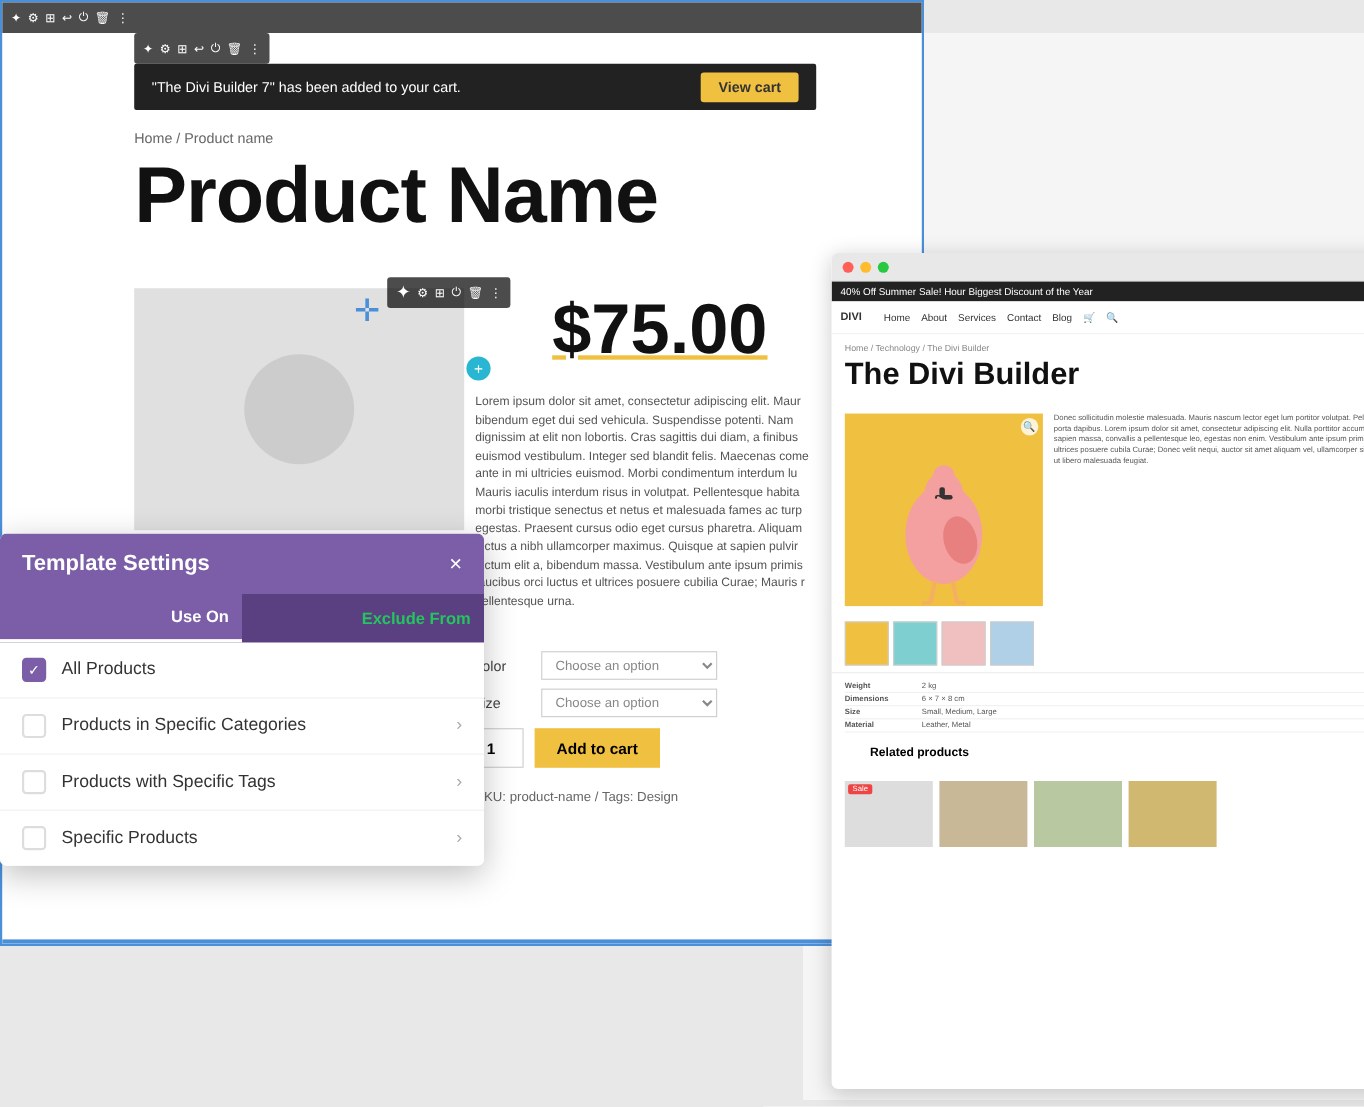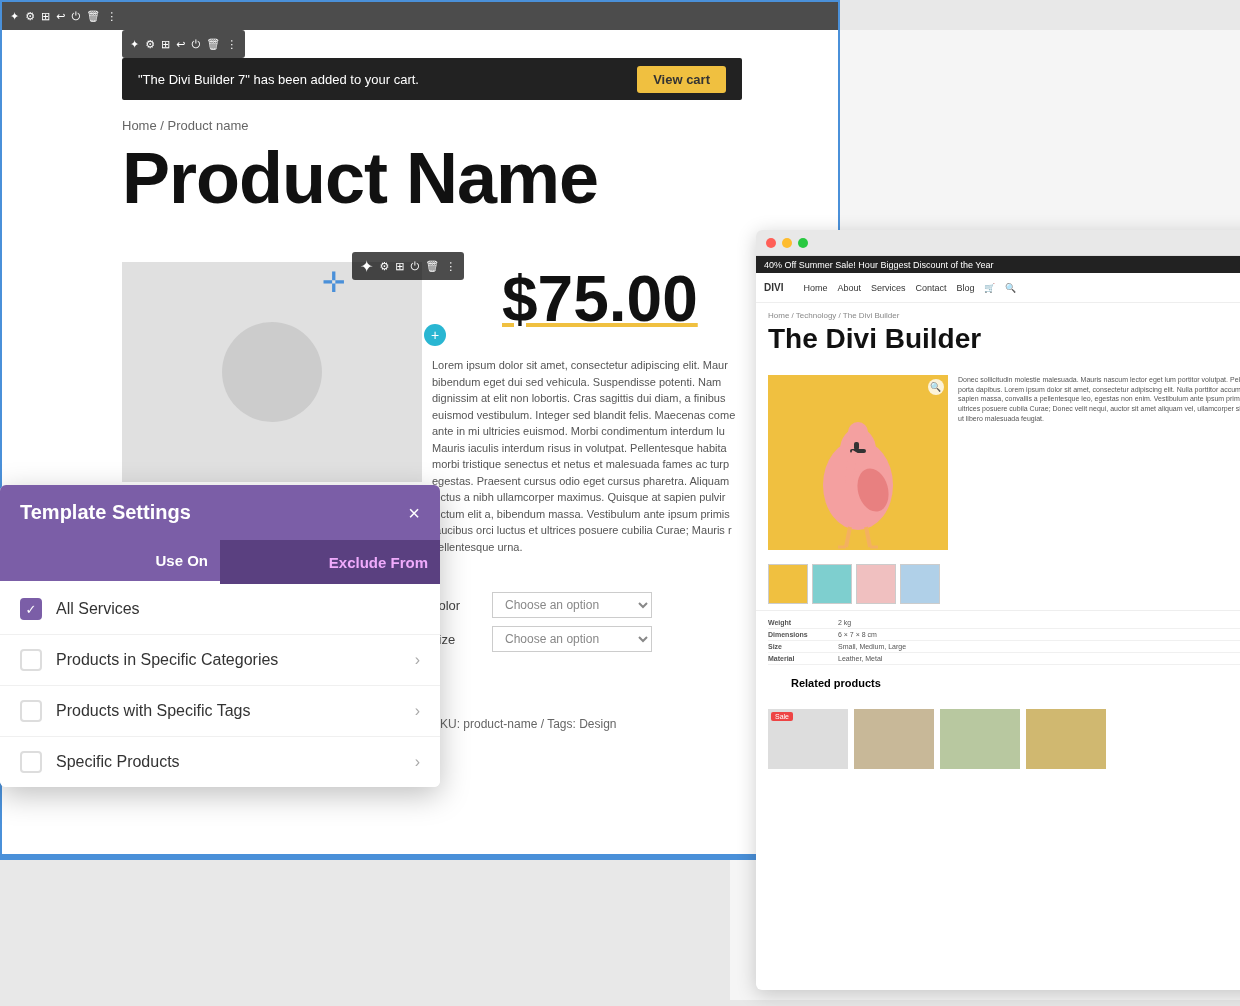--- a/index.html
+++ b/index.html
@@ -491,21 +491,21 @@
       border: none;
       background: transparent;
     }
     .panel-tab.active {
       background: #7b5ea7;
       color: #fff;
       border-bottom: 3px solid #fff;
     }
     .panel-tab:not(.active) {
       background: #5a4080;
-      color: #f0abfc;
+      color: #22c55e;
     }
 
     
     .panel-items {
       background: #fff;
     }
     .panel-item {
       display: flex;
       align-items: center;
       padding: 14px 20px;
@@ -611,20 +611,24 @@
       </select>
     </div>
     <div class="option-row">
       <span class="option-label">size</span>
       <select class="option-select">
         <option>Choose an option</option>
       </select>
     </div>
   </div>
 
+  <div class="add-to-cart-row">
+    <input class="qty-input" type="number" value="1" style="">
+    <button class="add-to-cart-btn">Add to cart</button>
+  </div>
 
   <div class="sku-tags">SKU: product-name / Tags: Design</div>
 
   <div style="position:absolute; bottom:0; left:0; width:100%; height:4px; background:#4a90d9;"></div>
 </div>
 
 <div class="secondary-browser">
   <div class="browser-titlebar">
     <div class="browser-dot dot-red"></div>
     <div class="browser-dot dot-yellow"></div>
@@ -747,21 +751,21 @@
     <button class="panel-tab active">Use On</button>
     <button class="panel-tab">Exclude From</button>
   </div>
 
   <div class="panel-items">
 
     <div class="panel-item">
       <div class="check-box checked">
         <span class="check-mark">✓</span>
       </div>
-      <span class="item-label">All Services</span>
+      <span class="item-label">All Products</span>
     </div>
 
 
     <div class="panel-item">
       <div class="check-box"></div>
       <span class="item-label">Products in Specific Categories</span>
       <span class="item-arrow">›</span>
     </div>
 
     <div class="panel-item">

